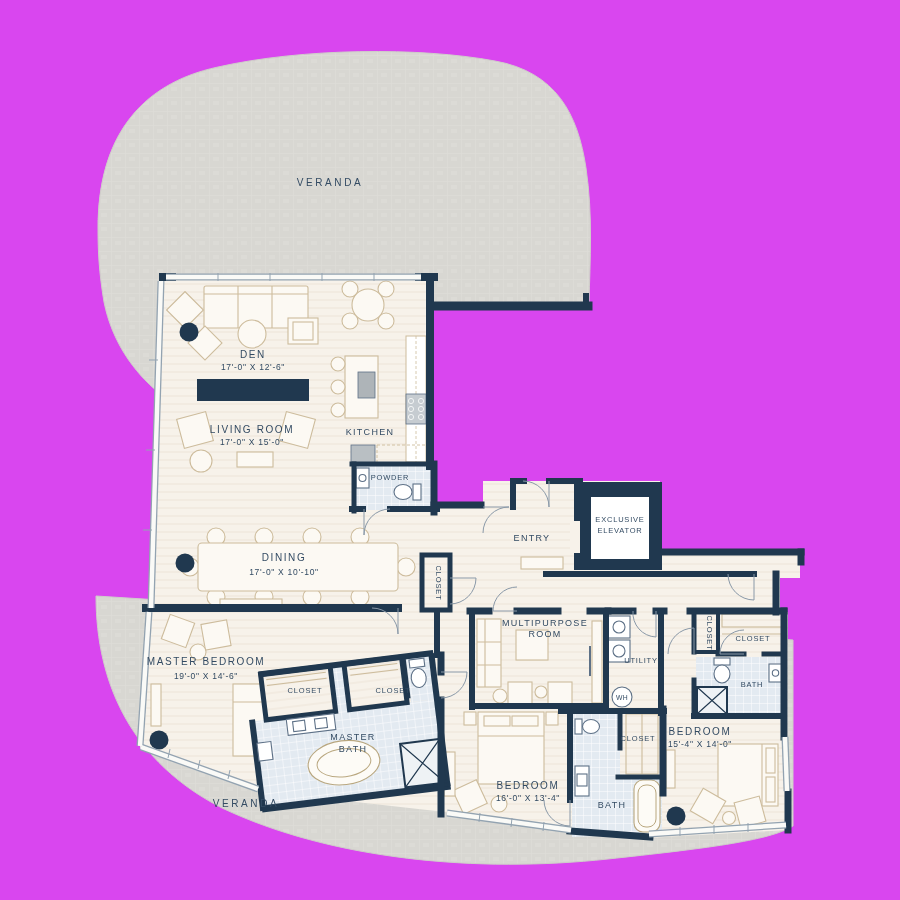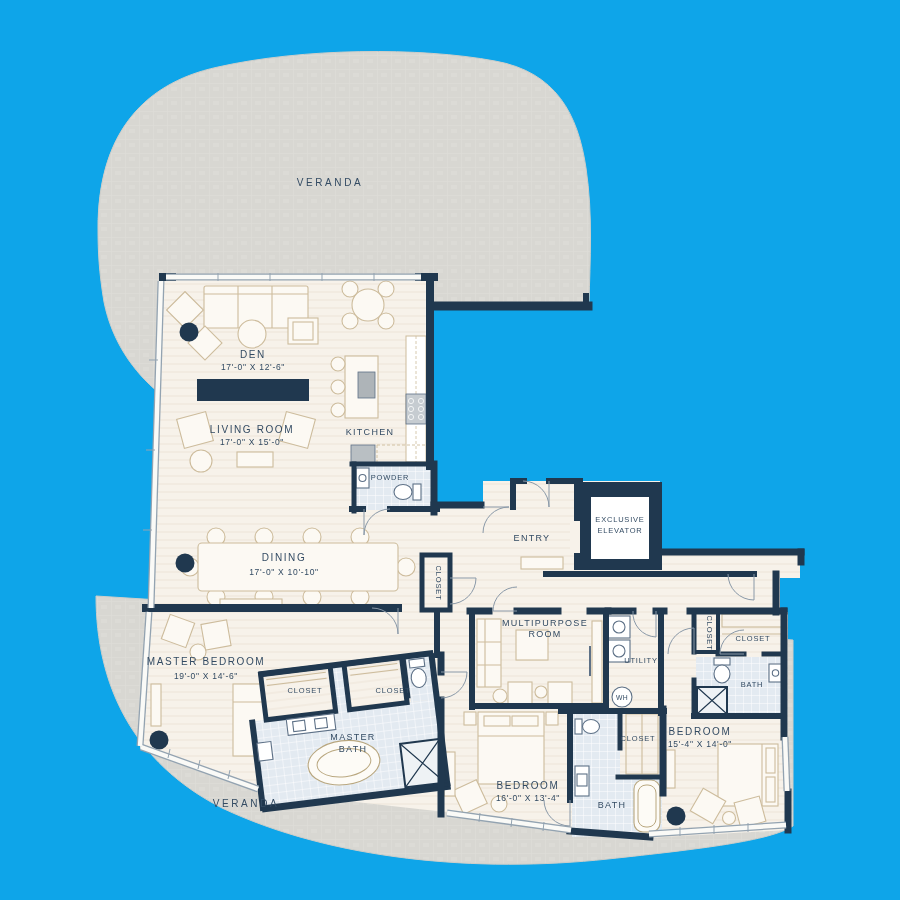--- a/index.html
+++ b/index.html
@@ -1,16 +1,16 @@
 <!DOCTYPE html>
 <html><head>
 <meta charset="utf-8">
 <style>
   html,body { margin:0; padding:0; background:#ffffff; }
-  #stage { position:relative; width:900px; height:900px; background:#0ea5e9; overflow:hidden;
+  #stage { position:relative; width:900px; height:900px; background:#d946ef; overflow:hidden;
            font-family:"Liberation Sans", sans-serif; }
   svg text { fill:#334B63; font-family:"Liberation Sans", sans-serif; }
   .lbl  { font-size:10px;  letter-spacing:1.6px; text-anchor:middle; }
   .dim  { font-size:8.5px; letter-spacing:0.7px; text-anchor:middle; }
   .sm   { font-size:9px;   letter-spacing:1.3px; text-anchor:middle; }
   .xs   { font-size:7.5px; letter-spacing:0.8px; text-anchor:middle; }
   .whlbl{ font-size:6.8px; letter-spacing:0.4px; text-anchor:middle; }
   .ver  { font-size:10px;  letter-spacing:2.6px; text-anchor:middle; }
   .walls path, .walls rect.wl { stroke:#20384F; fill:none; }
   .furn  { stroke:#CDBC9C; fill:#FCF9F3; stroke-width:1.1; }

